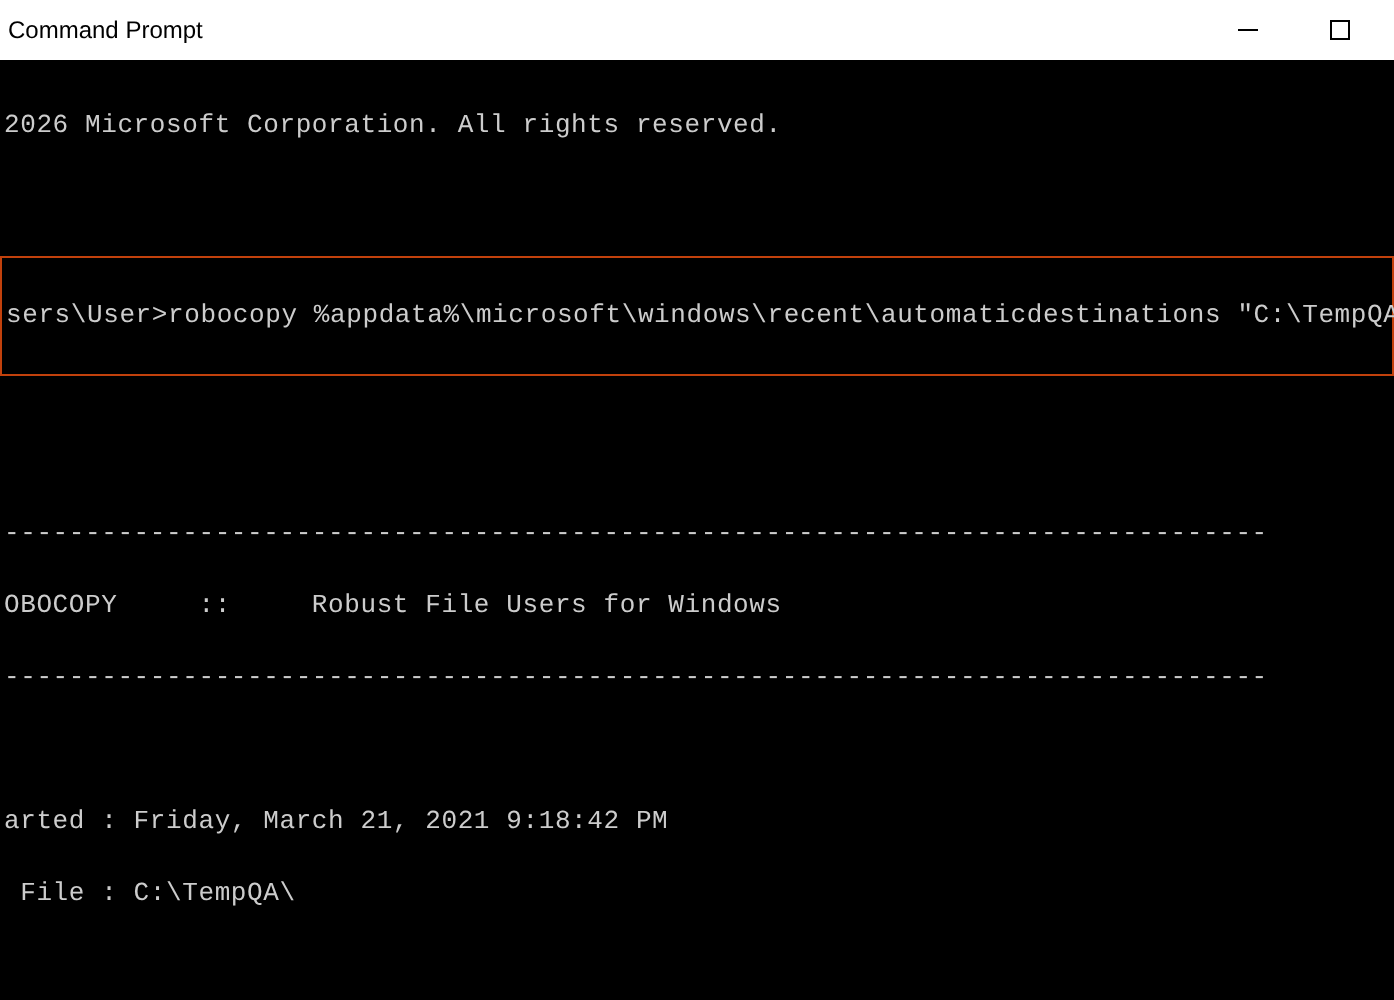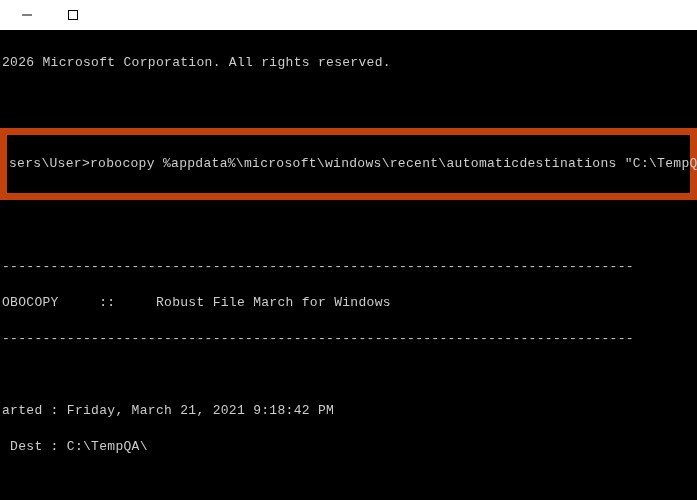--- a/index.html
+++ b/index.html
@@ -49,32 +49,33 @@
       padding: 6px 0 0 0;
       line-height: 18px;
       white-space: pre;
       letter-spacing: 0.3px;
     }
     .line {
       display: block;
       padding: 0 2px;
     }
     .highlighted-box {
-      border: 7px solid #c2410c;
+      border: 1px solid #c2410c;
       padding: 2px 0;
-      margin: 2px 0 4px 0;
+      margin: 2px 0 16px 0;
     }
     .prompt-line {
       display: flex;
     }
   </style>
 </head>
 <body>
 
 <div class="title-bar">
+  <span class="title-text">Command Prompt</span>
   <div class="window-controls">
     <div class="window-btn">
       <svg viewBox="0 0 10 10">
           <line x1="0" y1="5" x2="10" y2="5" stroke="#000" stroke-width="1"></line>
         </svg>
     </div>
     <div class="window-btn">
       <svg viewBox="0 0 10 10">
           <rect x="0.5" y="0.5" width="9" height="9" fill="none" stroke="#000" stroke-width="1"></rect>
         </svg>
@@ -83,25 +84,25 @@
 </div>
 
 <div class="console">
 <span class="line">2026 Microsoft Corporation. All rights reserved.</span>
 <span class="line"> </span>
 <div class="highlighted-box">
 <span class="line prompt-line"><span>sers\User&gt;</span><span>robocopy %appdata%\microsoft\windows\recent\automaticdestinations "C:\TempQA"</span></span>
 </div>
 <span class="line"> </span>
 <span class="line">------------------------------------------------------------------------------</span>
-<span class="line">OBOCOPY     ::     Robust File March for Windows</span>
+<span class="line">OBOCOPY     ::     Robust File Users for Windows</span>
 <span class="line">------------------------------------------------------------------------------</span>
 <span class="line"> </span>
 <span class="line">arted : Friday, March 21, 2021 9:18:42 PM</span>
-<span class="line"> Dest : C:\TempQA\</span>
+<span class="line"> File : C:\TempQA\</span>
 
 
 
 
 
 
 
 
 
 

